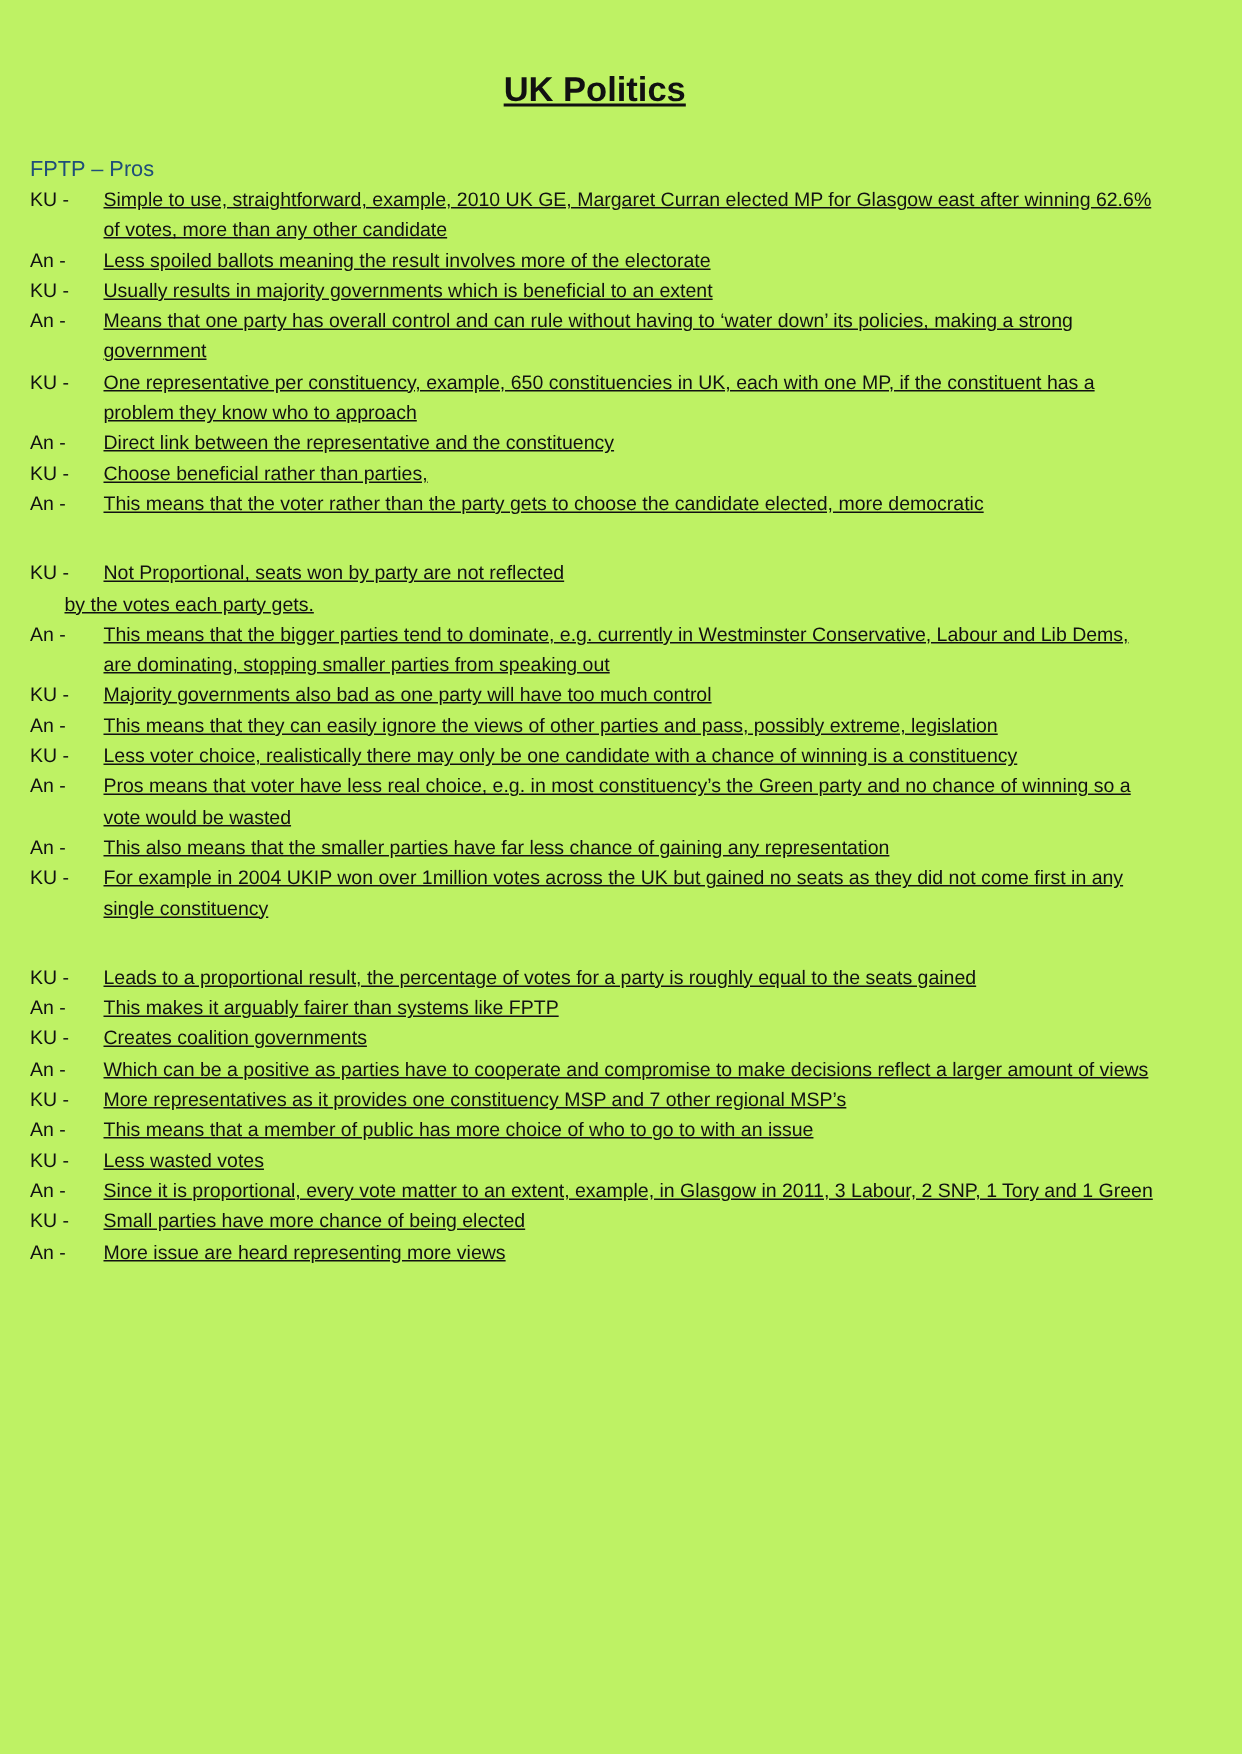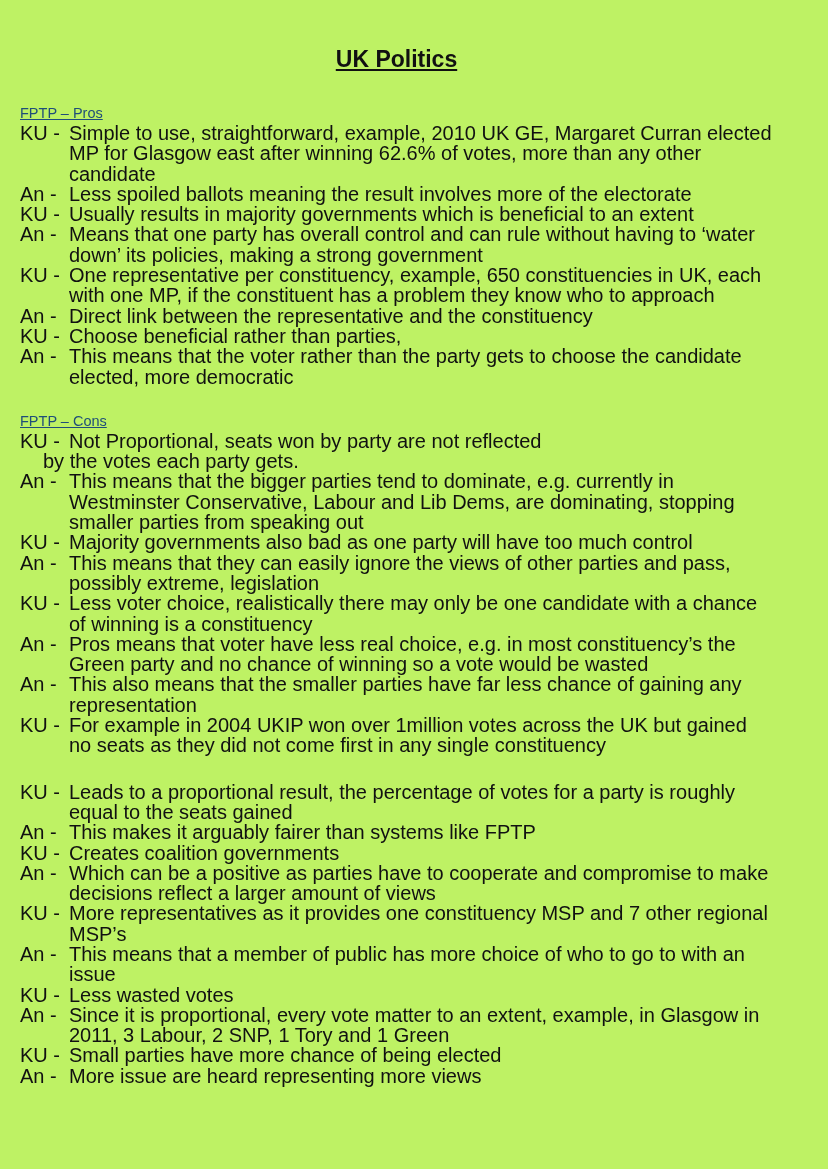--- a/index.html
+++ b/index.html
@@ -35,38 +35,38 @@
     text-decoration: underline;
     margin: 0 0 38px 0;
   }
   .section {
     margin: 0 0 26px 0;
   }
   .section-heading {
     font-size: 14.5px;
     font-weight: normal;
     color: #1F4E79;
-    text-decoration: underline;
     margin: 0 0 2px 0;
   }
   .section-items {
     margin: 0;
   }
   .item {
     display: flex;
     align-items: flex-start;
-    font-size: 20px;
+    font-size: 13px;
     line-height: 20.3px;
   }
   .item-label {
     flex: 0 0 49px;
     white-space: nowrap;
   }
   .item-text {
     flex: 1 1 auto;
+    text-decoration: underline;
   }
   .item.full-width .item-text {
     flex-basis: 100%;
     margin-left: 23px;
   }
 </style>
 </head>
 <body>
 
 <div class="doc">
@@ -111,21 +111,20 @@
   </div>
 
   <div class="item">
     <span class="item-label">An -</span>
     <span class="item-text">This means that the voter rather than the party gets to choose the candidate elected, more democratic</span>
   </div>
 </div>
   </section>
 
   <section class="section">
-    <h3 class="section-heading">FPTP – Cons</h3>
     <div class="section-items">
   <div class="item">
     <span class="item-label">KU -</span>
     <span class="item-text">Not Proportional, seats won by party are not reflected</span>
   </div>
 
   <div class="item full-width">
 
     <span class="item-text">by the votes each party gets.</span>
   </div>

